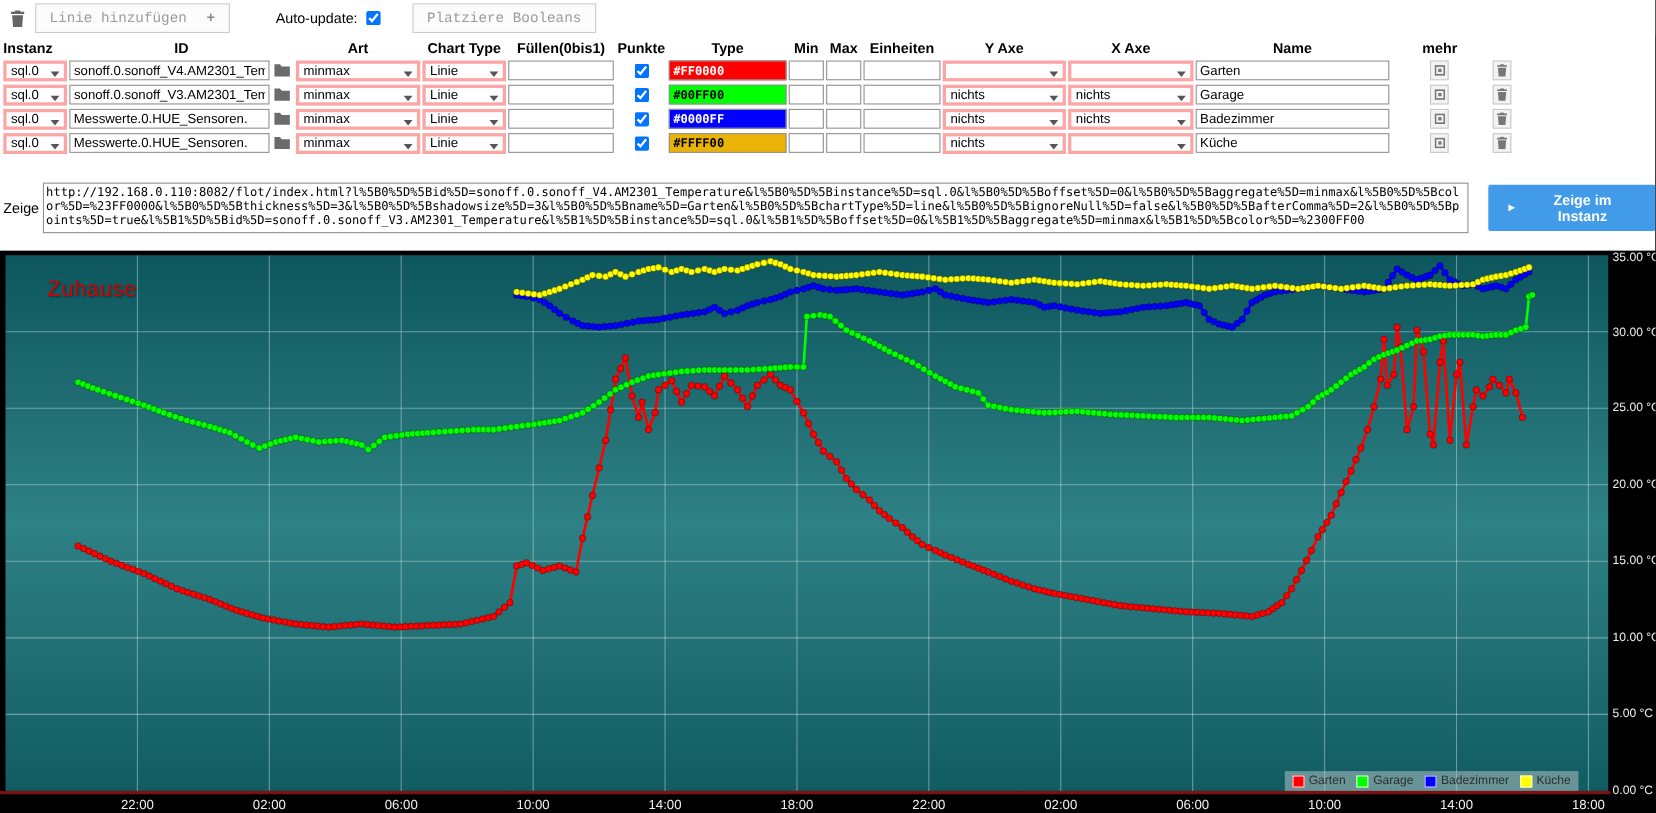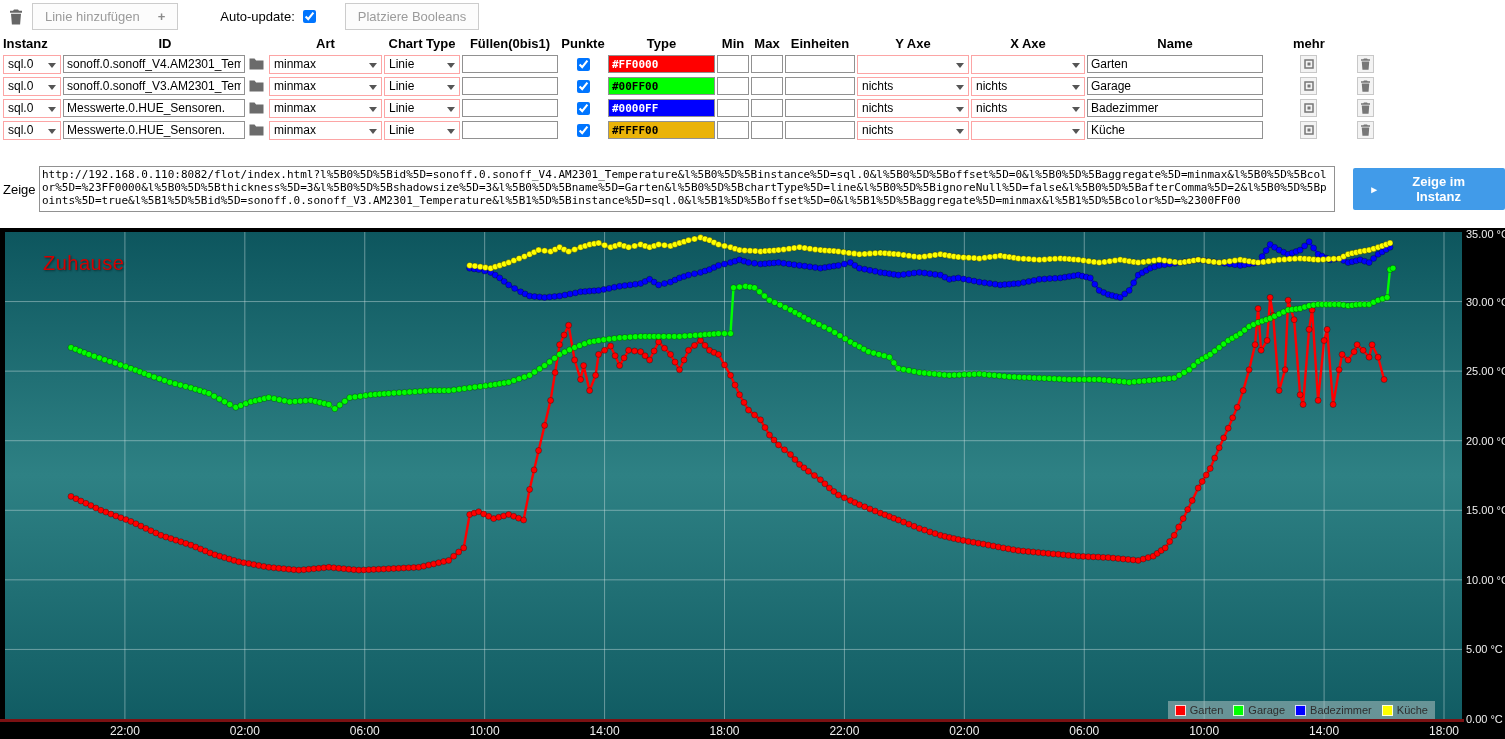--- a/index.html
+++ b/index.html
@@ -3,34 +3,34 @@
 <meta charset="utf-8">
 <style>
   html,body{margin:0;padding:0;}
   body{width:1505px;height:739px;background:#000;font-family:"Liberation Sans",sans-serif;overflow:hidden;}
 
   
   .top-section{width:1505px;height:228px;background:#fff;overflow:hidden;}
 
   .toolbar{height:33px;display:flex;align-items:center;padding-left:4px;background:#fff;}
   .icon-btn{width:24px;height:24px;border:none;background:none;display:flex;align-items:center;justify-content:center;cursor:pointer;padding:0;}
-  .btn{border:1px solid #ccc;background:#fcfcfc;color:#9b9b9b;font-size:13px;padding:5px 12px;cursor:pointer;font-family:Liberation Sans, sans-serif;}
+  .btn{border:1px solid #ccc;background:#fcfcfc;color:#9b9b9b;font-size:13px;padding:5px 12px;cursor:pointer;font-family:Liberation Mono, monospace;}
   .add-line{display:flex;align-items:center;gap:18px;margin-left:4px;}
   .add-line .plus{color:#8a8a8a;font-weight:bold;}
   .auto-upd{margin-left:42px;display:flex;align-items:center;gap:4px;font-size:13px;color:#000;}
   .booleans{margin-left:26px;}
 
   .grid{display:grid;grid-template-columns:58px 204px 113px 76px 96px 46px 107px 32px 32px 70px 112px 114px 176px 140px;column-gap:2px;padding-left:3px;align-items:center;}
   .thead{height:20px;font-weight:bold;font-size:13px;color:#000;}
   .thead span{text-align:center;white-space:nowrap;}
   .thead span:first-child{text-align:left;}
   .thead .mehr-h{text-align:left;padding-left:28px;}
   .row{height:22px;}
   .txt{height:18px;border:1px solid #919191;font-size:12px;padding:1px 3px;font-family:inherit;width:100%;background:#fff;color:#000;box-sizing:border-box;}
-  .fselect{position:relative;height:19px;border:1px solid #fca5a5;background:#fff;font-size:12px;display:flex;align-items:center;padding:0 16px 0 4px;box-sizing:border-box;white-space:nowrap;overflow:hidden;cursor:default;color:#000;}
+  .fselect{position:relative;height:19px;border:3px solid #fca5a5;background:#fff;font-size:12px;display:flex;align-items:center;padding:0 16px 0 4px;box-sizing:border-box;white-space:nowrap;overflow:hidden;cursor:default;color:#000;}
   .fselect .car{position:absolute;right:4px;top:7px;width:0;height:0;border-left:4px solid transparent;border-right:4px solid transparent;border-top:5px solid #555;}
   .id-cell{display:flex;align-items:center;gap:4px;}
   .id-cell input{flex:1;min-width:0;}
   .folder-btn{background:none;border:none;padding:0;width:18px;height:14px;cursor:pointer;display:flex;align-items:center;}
   .punkte-cell{display:flex;justify-content:center;}
   .farbe-inp{font-family:"DejaVu Sans Mono",monospace;font-size:11px;font-weight:bold;}
   .mehr-cell{display:flex;gap:40px;padding-left:35px;}
   .mini-btn{width:17px;height:18px;border:1px solid #c8c8c8;background:#f3f3f3;display:flex;align-items:center;justify-content:center;padding:0;cursor:pointer;}
 
   .link-row{display:flex;align-items:center;margin-top:25px;}

